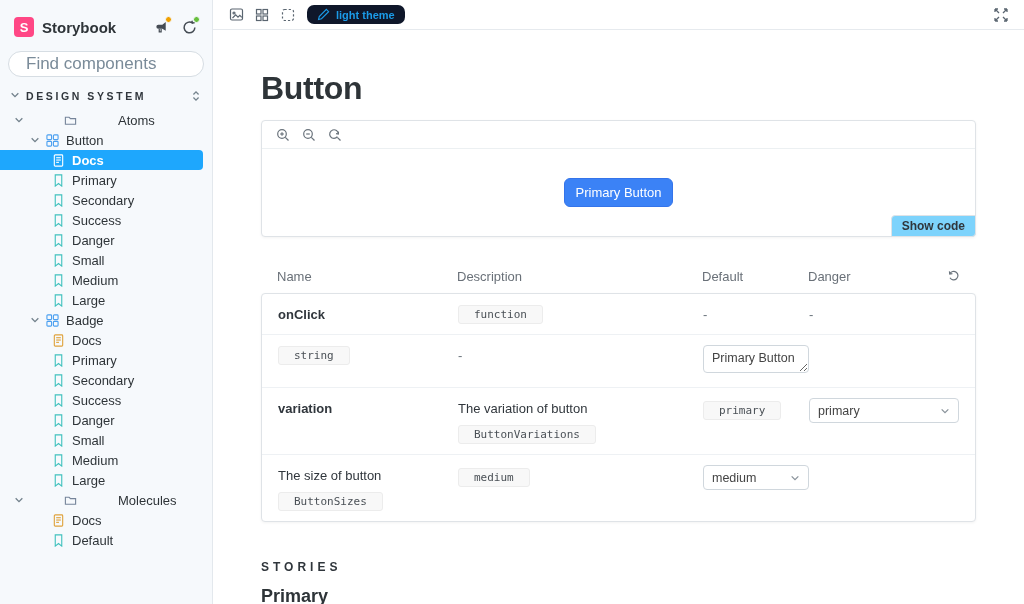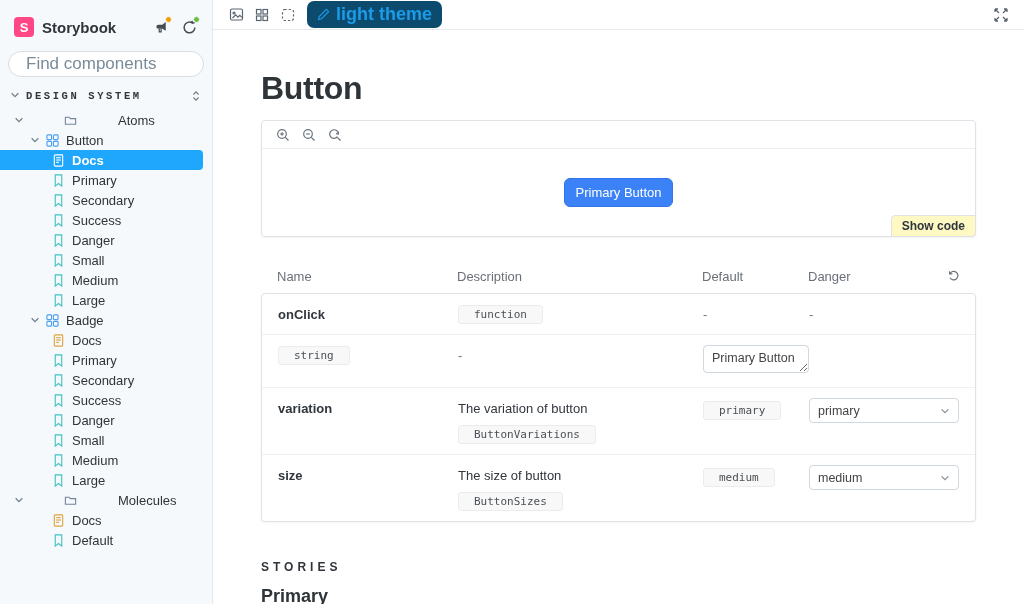--- a/index.html
+++ b/index.html
@@ -22,21 +22,21 @@
   .dot-green { background:#66bf3c; }
 
   .search { margin:14px 8px 0 8px; height:26px; background:#fff; border:1px solid #d6dde3;
     border-radius:16px; display:flex; align-items:center; padding:0 10px; }
   .search svg { color:#73828c; }
   .search input { border:none; outline:none; flex:1; margin-left:7px; font-size:17px;
     color:#2e3438; background:transparent; font-family:"Liberation Sans",sans-serif; }
   .search input::placeholder { color:#7a8b99; }
   .kbd { font-size:11px; color:#73828c; white-space:nowrap; }
 
-  .section-row { display:flex; margin:13px 10px 1px 10px; cursor:pointer;font-family:Liberation Mono, monospace; }
+  .section-row { display:flex; margin:13px 10px 1px 10px; cursor:pointer; }
   .section-label { font-size:10.5px; font-weight:800; letter-spacing:2.6px; color:#30363c;
     margin-left:6px; flex:1; }
   .collapse-btn { color:#73828c; display:flex; cursor:pointer; }
 
   .tree { margin-top:8px; }
   .tree-row { height:20px; display:flex; align-items:center; font-size:13px; color:#2e3438;
     cursor:pointer; }
   .tree-row.d-0 { padding-left:14px;gap:34px; }
   .tree-row.d-1 { padding-left:30px; }
   .tree-row.d-2 { padding-left:52px; }
@@ -50,40 +50,40 @@
   .tree-row.selected { background:#1ea7fd; color:#fff; font-weight:700;
     border-radius:0 4px 4px 0; margin-right:9px; }
   .tree-row.selected .ic { color:#fff !important; }
 
   
   .main { flex:1; display:flex; flex-direction:column; background:#fff; overflow:hidden; }
   .toolbar { height:30px; min-height:30px; border-bottom:1px solid #e6eaee; display:flex;
     align-items:center; padding:0 10px; }
   .tb-btn { width:26px; height:22px; display:flex; align-items:center; justify-content:center;
     color:#5a6570; cursor:pointer; }
-  .theme-pill { display:flex; align-items:center; gap:6px; background:#0c4a6e; color:#1b9be8;
-    font-size:18px; font-weight:700; border-radius:7px; padding:3px 10px; margin-left:6px;
+  .theme-pill { display:flex; align-items:center; gap:6px; background:#0f172a; color:#1b9be8;
+    font-size:11px; font-weight:700; border-radius:7px; padding:3px 10px; margin-left:6px;
     cursor:pointer; }
   .tb-spacer { flex:1; }
 
   .docs-wrap { flex:1; overflow:hidden; padding:42px 48px 0 48px; }
   h1.doc-title { font-size:32px; line-height:32px; font-weight:800; color:#2e3438;
     margin-bottom:16px; letter-spacing:-0.3px; }
 
   .preview { position:relative; border:1px solid #dfe3e7; border-radius:4px; background:#fff;
     box-shadow:0 1px 3px rgba(0,0,0,0.05); }
   .pv-toolbar { height:28px; border-bottom:1px solid #ecf0f2; display:flex; align-items:center;
     padding-left:10px; gap:4px; }
   .pv-zoom { width:22px; height:20px; display:flex; align-items:center; justify-content:center;
     color:#6a737c; cursor:pointer; }
   .pv-body { height:87px; display:flex; align-items:center; justify-content:center; }
   .btn-primary { background:#3b82f6; border:1px solid #3474ea; color:#fff; font-size:13px;
     font-weight:500; padding:6px 11px; border-radius:6px; cursor:pointer;
     font-family:"Liberation Sans",sans-serif; }
-  .show-code { position:absolute; right:-1px; bottom:-1px; background:#fef9c3;
+  .show-code { position:absolute; right:-1px; bottom:-1px; background:#7dd3fc;
     border:1px solid #dfe3e7; border-radius:4px 0 4px 0; font-size:12px; font-weight:700;
     color:#30363c; padding:3px 10px; cursor:pointer; }
 
   .args-head { position:relative; display:grid;
     grid-template-columns:180px 245px 106px 1fr; padding:0 16px; margin-top:32px;
     margin-bottom:9px; font-size:13px; color:#697078; }
   .reset-btn { position:absolute; right:16px; top:0; color:#6a737c; cursor:pointer; }
 
   .args-box { border:1px solid #dfe3e7; border-radius:4px; background:#fff;
     box-shadow:0 1px 3px rgba(0,0,0,0.05); }
@@ -513,21 +513,20 @@
           <div class="c-ctl">
             <div class="ctl-select">
               <span class="sel-label">primary</span>
               <svg width="10" height="10" viewBox="0 0 12 12" fill="none" stroke="currentColor" stroke-width="1.5">
                 <polyline points="2,4 6,8 10,4"></polyline>
                 </svg>
             </div>
           </div>
         </div>
         <div class="arg-row">
-          <div class="c-name">size</div>
           <div class="c-desc">
             <div class="desc-text">The size of button</div>
             <span class="chip">ButtonSizes</span>
           </div>
           <div class="c-def"><span class="chip">medium</span></div>
           <div class="c-ctl">
             <div class="ctl-select">
               <span class="sel-label">medium</span>
               <svg width="10" height="10" viewBox="0 0 12 12" fill="none" stroke="currentColor" stroke-width="1.5">
                 <polyline points="2,4 6,8 10,4"></polyline>

